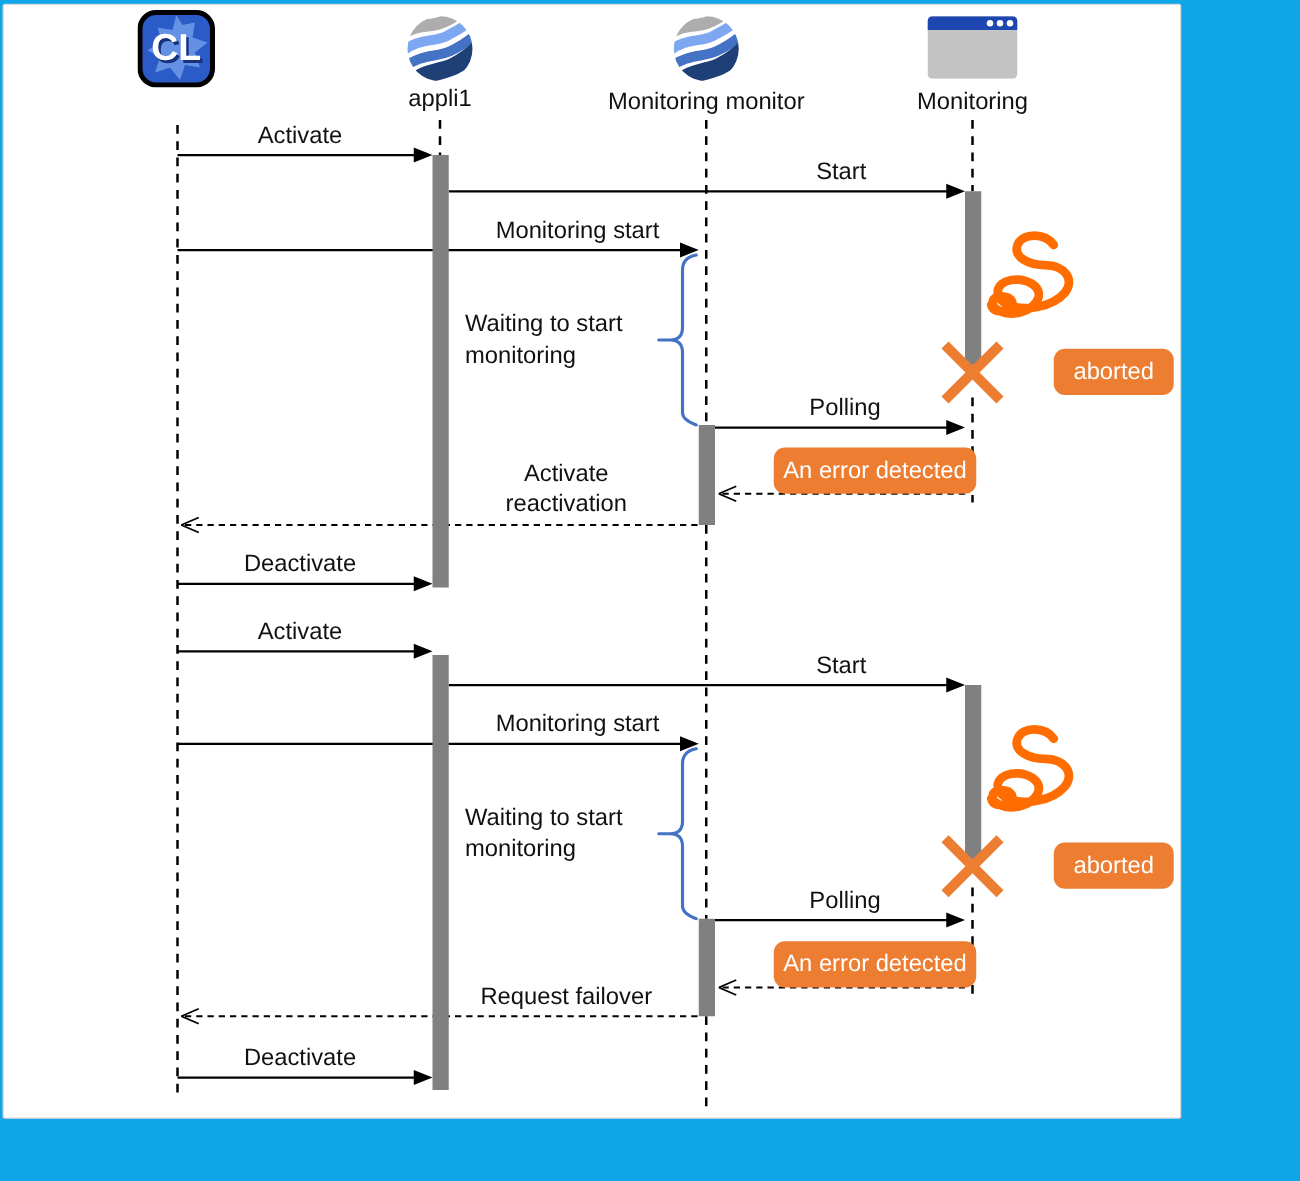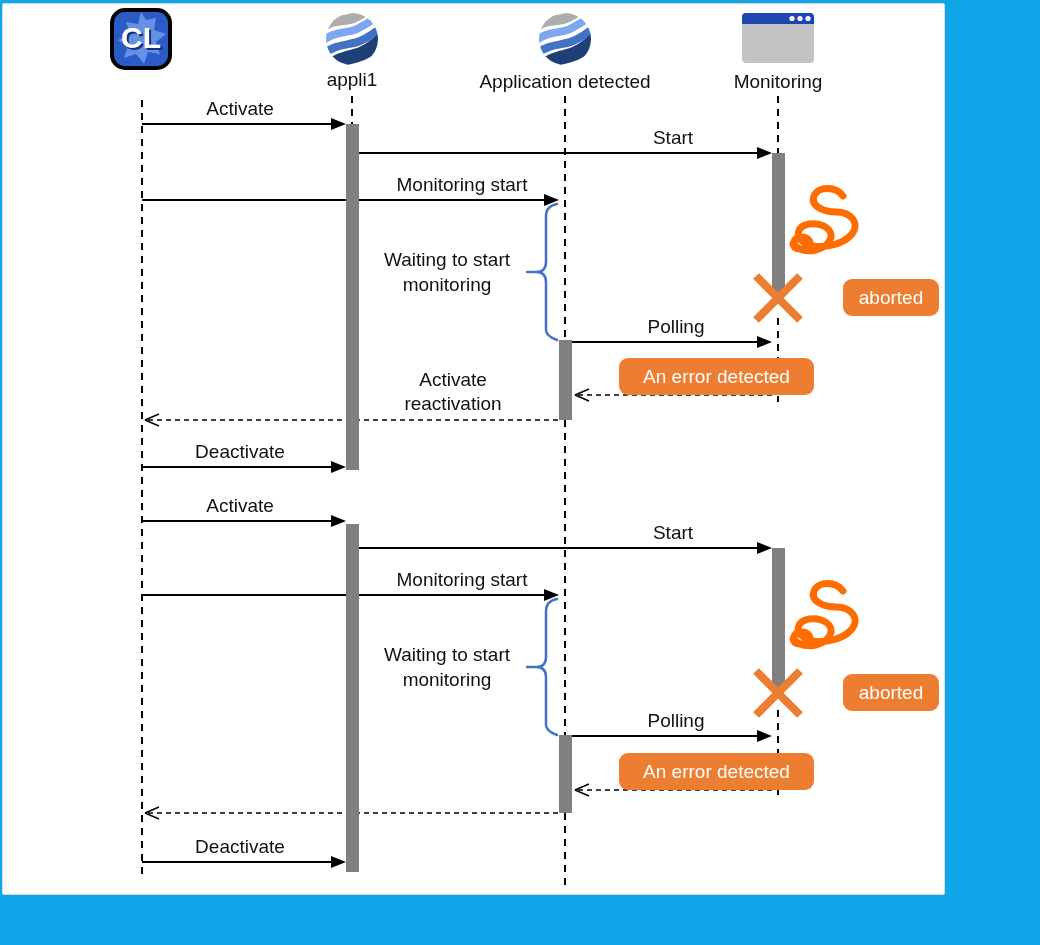--- a/index.html
+++ b/index.html
@@ -17,25 +17,25 @@
     position:absolute; z-index:2;
     font-size:19px; line-height:24px; color:#111;
     text-align:center; white-space:nowrap;
   }
   .actor-label { font-size:19px; z-index:2; }
   .badge {
     position:absolute; z-index:3;
     background:#ED7D31; color:#ffffff; border-radius:9px;
     font-size:19px; text-align:center;margin-left:36px;
   }
-  .badge.error { width:195px; height:37px; line-height:37px; }
+  .badge.error { width:162px; height:37px; line-height:37px; }
   .badge.aborted { width:96px; height:37px; line-height:37px; }
   .waiting-lbl {
     position:absolute; z-index:2; width:150px;
-    font-size:19px; line-height:25px; text-align:center; white-space:normal;
+    font-size:19px; line-height:25px; text-align:left; white-space:normal;
   }
   .req-lbl2 { position:absolute; z-index:2; width:160px; font-size:19px; line-height:24px; text-align:center; white-space:normal; }
   .icon-box { position:absolute; z-index:2; }
 </style>
 </head>
 <body>
 
 <div id="page">
   <div id="canvas-frame"></div>
 
@@ -86,21 +86,21 @@
     <svg width="72" height="50" viewBox="0 0 72 50">
       <rect x="0" y="0" width="72" height="50" rx="4" fill="#C3C3C3"></rect>
       <path d="M0 4 a4 4 0 0 1 4 -4 h64 a4 4 0 0 1 4 4 v7 h-72 Z" fill="#1E46B0"></path>
       <circle cx="50" cy="5.5" r="2.6" fill="#ffffff"></circle>
       <circle cx="58" cy="5.5" r="2.6" fill="#ffffff"></circle>
       <circle cx="66" cy="5.5" r="2.6" fill="#ffffff"></circle>
     </svg>
   </div>
 
   <div class="lbl actor-label" style="left:252px; top:68px; width:200px;">appli1</div>
-  <div class="lbl actor-label" style="left:465px; top:70px; width:200px;">Application detected</div>
+  <div class="lbl actor-label" style="left:465px; top:70px; width:200px;">Monitoring monitor</div>
   <div class="lbl actor-label" style="left:678px; top:70px; width:200px;">Monitoring</div>
 
   <svg class="layer" width="1040" height="945" viewBox="0 0 1040 945">
 
     <g stroke="#000000" stroke-width="2" stroke-dasharray="7 6" fill="none">
       <path d="M142 100 V880"></path>
       <path d="M352 96 V124"></path>
       <path d="M565 96 V340 M565 420 V735 M565 813 V888"></path>
       <path d="M778 96 V153 M778 318 V402 M778 710 V797"></path>
     </g>
@@ -177,14 +177,15 @@
   <div class="req-lbl2" style="left:373px; top:368px;">Activate reactivation</div>
   <div class="lbl" style="left:140px; top:440px; width:200px;">Deactivate</div>
 
   <div class="lbl" style="left:140px; top:494px; width:200px;">Activate</div>
   <div class="lbl" style="left:573px; top:521px; width:200px;">Start</div>
   <div class="lbl" style="left:362px; top:568px; width:200px;">Monitoring start</div>
   <div class="waiting-lbl" style="left:372px; top:642px;">Waiting to start monitoring</div>
   <div class="lbl" style="left:576px; top:709px; width:200px;">Polling</div>
   <div class="badge error" style="left:583px; top:753px;">An error detected</div>
   <div class="badge aborted" style="left:807px; top:674px;">aborted</div>
+  <div class="lbl" style="left:353px; top:786px; width:200px;">Request failover</div>
   <div class="lbl" style="left:140px; top:835px; width:200px;">Deactivate</div>
 </div>
 
 </body></html>

